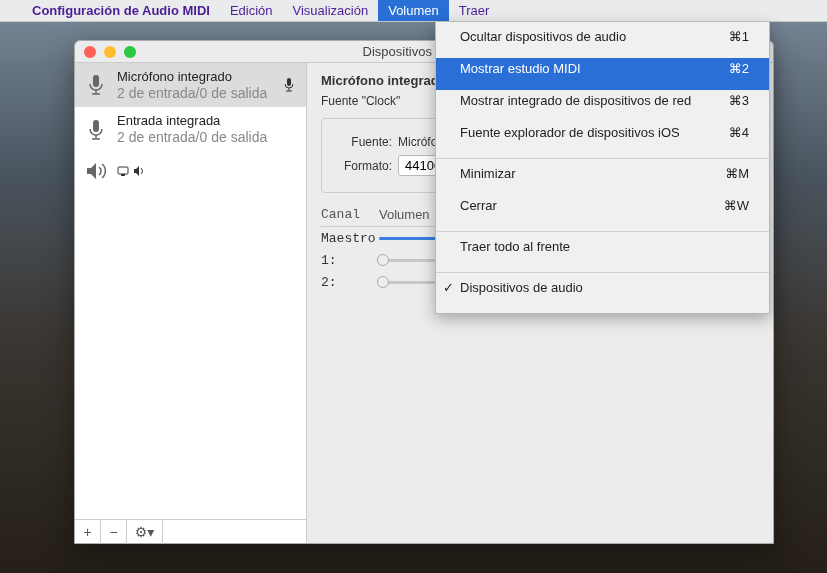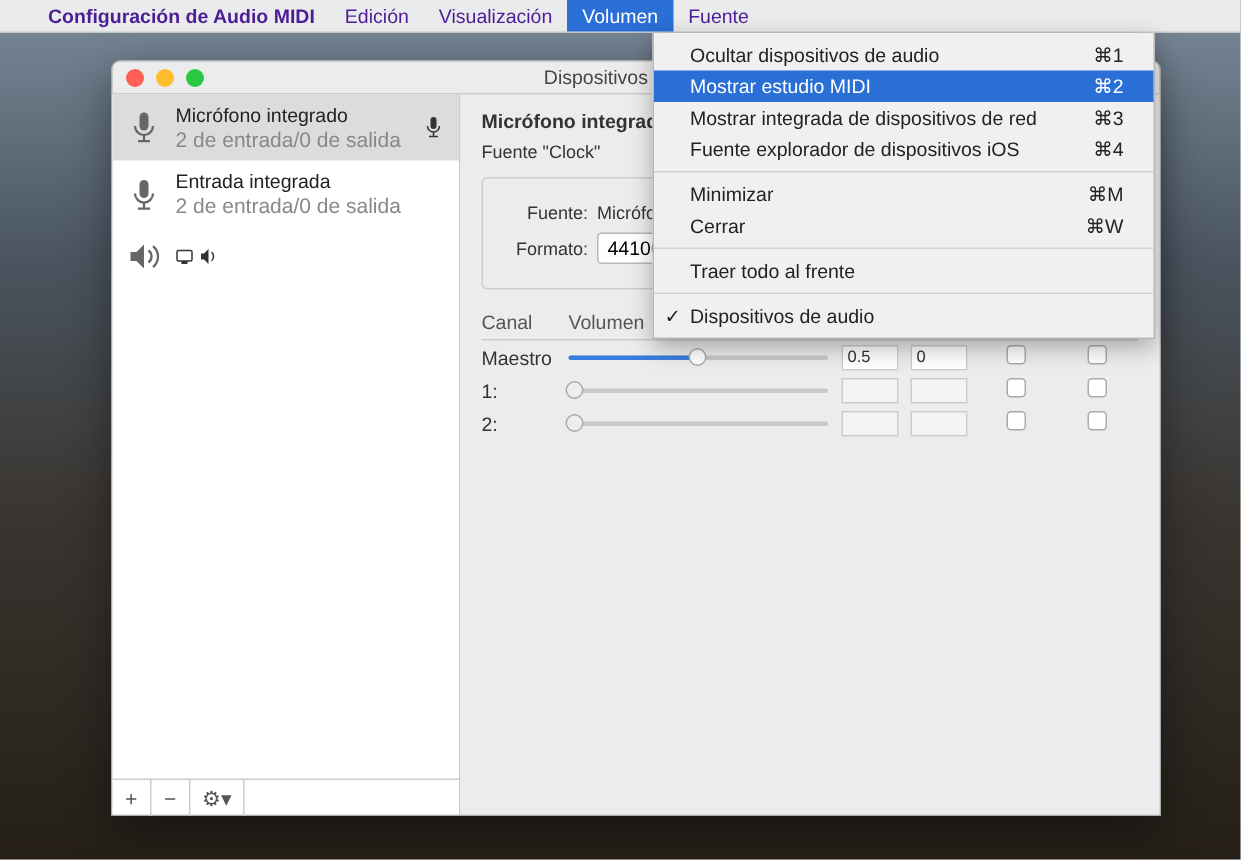--- a/index.html
+++ b/index.html
@@ -3,21 +3,21 @@
 <meta charset="utf-8">
 <style>
 * { margin:0; padding:0; box-sizing:border-box; font-family:-apple-system,BlinkMacSystemFont,"Helvetica Neue",sans-serif; font-size:13px; }
 body { width:827px; height:573px; background:linear-gradient(180deg,#7a8a9a 0%,#4a5560 30%,#3a3530 60%,#251f18 100%); overflow:hidden; position:relative; }
 .menubar { height:22px; background:rgba(240,240,240,0.95); display:flex; align-items:center; padding:0 10px; border-bottom:1px solid rgba(0,0,0,0.15); }
 .apple-icon { font-size:14px; margin-right:12px; color:#333; }
 .menu-item { padding:3px 10px; color:#4c1d95; cursor:default; }
 .menu-item.bold { font-weight:600; }
 .menu-item.active { background:#2a6fd6; color:#fff; }
 .dropdown { position:absolute; top:22px; left:435px; width:335px; background:#f0f0f0; border:1px solid #b8b8b8; border-top:none; box-shadow:0 5px 15px rgba(0,0,0,0.3); z-index:100; padding:4px 0; }
-.dd-item { display:flex; align-items:center; padding:3px 20px 3px 24px; color:#222; position:relative; }
+.dd-item { display:flex; align-items:center; padding:3px 20px 14px 24px; color:#222; position:relative; }
 .dd-item.highlight { background:#2a6fd6; color:#fff;align-items:center; }
 .dd-item .sc { margin-left:auto; font-size:13px; }
 .dd-item .check { position:absolute; left:7px; }
 .dd-sep { height:1px; background:#d0d0d0; margin:4px 0; }
 .window { position:absolute; top:40px; left:74px; width:700px; height:504px; background:#ececec; border:1px solid #aaa; border-radius:6px 6px 0 0; box-shadow:0 10px 30px rgba(0,0,0,0.4); display:flex; flex-direction:column; }
 .titlebar { height:22px; display:flex; align-items:center; border-bottom:1px solid #ccc; position:relative; }
 .traffic { display:flex; gap:8px; padding-left:9px; }
 .traffic span { width:12px; height:12px; border-radius:50%; }
 .tl-close{background:#ff5f57;} .tl-min{background:#ffbd2e;} .tl-max{background:#28c940;}
 .title { position:absolute; left:0; right:0; text-align:center; color:#444; font-size:13px; pointer-events:none; }
@@ -39,52 +39,52 @@
 .m-source { color:#333; font-size:12px; }
 .panel { margin:0 14px 10px 14px; border:1px solid #ccc; border-radius:4px; background:#ececec; padding:10px 10px; }
 .row { display:flex; align-items:center; margin:6px 0; gap:6px; }
 .row-l { width:60px; text-align:right; color:#333; font-size:12px; }
 .select { background:#fff; border:1px solid #b8b8b8; border-radius:3px; height:21px; display:flex; align-items:center; padding:0 6px; flex:1; position:relative; font-size:12px; }
 .select.small { flex:0 0 95px; }
 .select .arrow { position:absolute; right:0; top:0; bottom:0; width:18px; background:#3a7de0; border-radius:0 3px 3px 0; display:flex; align-items:center; justify-content:center; color:#fff; font-size:9px; }
 .table { margin:0 14px; }
 .thead { display:flex; border-bottom:1px solid #ccc; padding:4px 0; font-size:11px; color:#555; }
 .trow { display:flex; align-items:center; padding:3px 0; font-size:12px; color:#333; height:22px; }
-.c-ch{width:58px;} .c-vol{flex:1;} .c-val{width:46px;} .c-db{width:44px;} .c-sil{width:52px;text-align:center;} .c-thr{width:56px;text-align:center;}
+.c-ch{width:58px;font-family:Liberation Mono, monospace;} .c-vol{flex:1;} .c-val{width:46px;} .c-db{width:44px;} .c-sil{width:52px;text-align:center;} .c-thr{width:56px;text-align:center;}
 .slider { position:relative; height:14px; width:95%; }
 .slider .track { position:absolute; top:6px; left:0; right:0; height:3px; background:#c8c8c8; border-radius:2px; }
 .slider.on .track-fill { position:absolute; top:6px; left:0; height:3px; background:#3a7de0; border-radius:2px; }
 .slider .thumb { position:absolute; top:1px; width:12px; height:12px; background:#fff; border:1px solid #aaa; border-radius:50%; }
 .numbox { width:38px; height:17px; border:1px solid #ccc; background:#fff; font-size:11px; padding:0 3px; display:flex; align-items:center; }
 .chk { width:13px; height:13px; border:1px solid #aaa; border-radius:3px; background:#fff; display:inline-block; }
 svg { display:block; }
 </style>
 </head>
 <body>
 
 <div class="menubar">
   <span class="apple-icon"></span>
   <span class="menu-item bold">Configuración de Audio MIDI</span>
   <span class="menu-item">Edición</span>
   <span class="menu-item">Visualización</span>
   <span class="menu-item active">Volumen</span>
-  <span class="menu-item">Fuente</span>
+  <span class="menu-item">Traer</span>
 </div>
 
 <div class="dropdown">
   <div class="dd-item">
       <span>Ocultar dispositivos de audio</span>
       <span class="sc">⌘1</span>
     </div>
   <div class="dd-item highlight">
       <span>Mostrar estudio MIDI</span>
       <span class="sc">⌘2</span>
     </div>
   <div class="dd-item">
-      <span>Mostrar integrada de dispositivos de red</span>
+      <span>Mostrar integrado de dispositivos de red</span>
       <span class="sc">⌘3</span>
     </div>
   <div class="dd-item">
       <span>Fuente explorador de dispositivos iOS</span>
       <span class="sc">⌘4</span>
     </div>
   <div class="dd-sep"></div>
   <div class="dd-item">
       <span>Minimizar</span>
       <span class="sc">⌘M</span>

